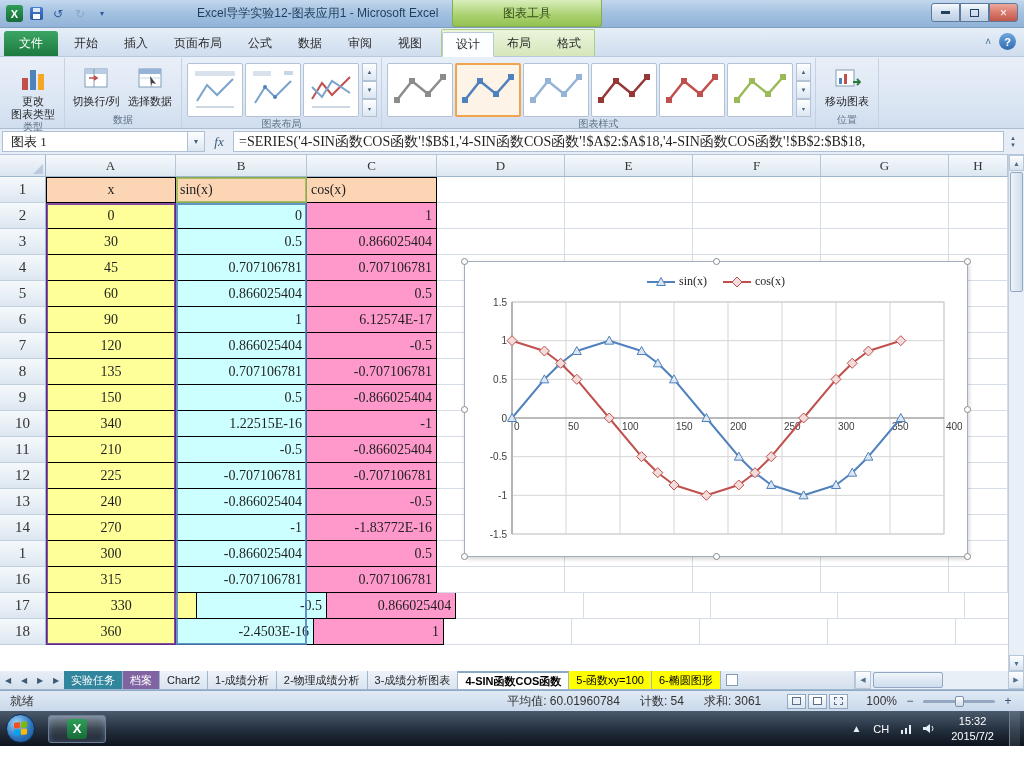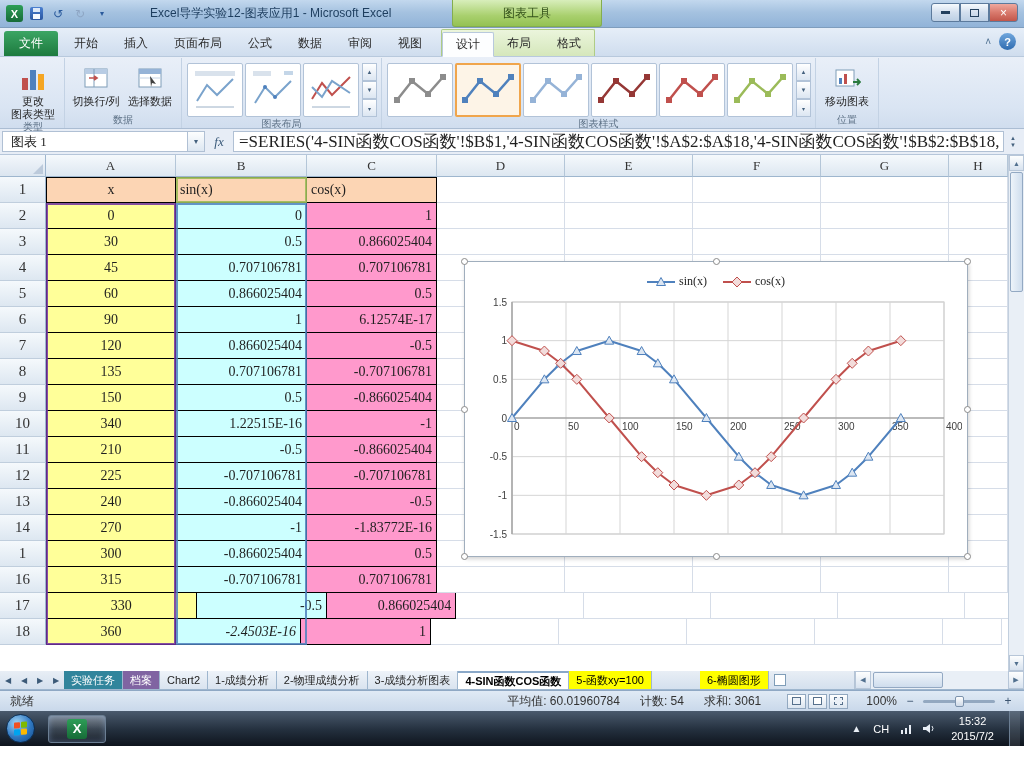--- a/index.html
+++ b/index.html
@@ -9,21 +9,21 @@
 
 
 .titlebar{position:relative;height:28px;background:linear-gradient(#c3d8ee,#a5c2e0 45%,#91b3d8);border-bottom:1px solid #7f9dbd;display:flex;align-items:center}
 .qat{display:flex;align-items:center;gap:4px;padding:0 6px}
 .xlicon{width:17px;height:17px;background:linear-gradient(#2d9e57,#176b38);border-radius:3px;color:#fff;font-weight:bold;font-size:11px;display:flex;align-items:center;justify-content:center}
 .qbtn{width:18px;height:18px;display:flex;align-items:center;justify-content:center;font-size:12px;color:#2a5a9c;border-radius:2px}
 .qbtn.dim{color:#8ea6c4}
 .savedisk{width:13px;height:13px;background:linear-gradient(#4a7fd0,#2a56a0);border-radius:2px;position:relative}
 .savedisk:before{content:"";position:absolute;left:3px;top:1px;width:7px;height:4px;background:#dce8f8}
 .savedisk:after{content:"";position:absolute;left:3px;bottom:1px;width:7px;height:5px;background:#f4f8ff}
-.apptitle{font-size:12px;color:#1d3d5e;margin-left:33px;white-space:nowrap}
+.apptitle{font-size:12px;color:#1d3d5e;margin-left:80px;white-space:nowrap}
 .ctxhdr{position:absolute;left:452px;top:0;width:150px;height:27px;background:linear-gradient(#d8eebb,#a9d06e 60%,#94c254);border:1px solid #84ad4e;border-top:none;border-radius:0 0 3px 3px;display:flex;align-items:center;justify-content:center;font-size:12px;color:#33511a}
 .winbtns{position:absolute;right:6px;top:3px;display:flex}
 .wbtn{width:29px;height:19px;border:1px solid #5c7a9c;background:linear-gradient(#f6fafd,#d3dfee 50%,#bccfe4);display:flex;align-items:center;justify-content:center;color:#23405e}
 .wbtn:first-child{border-radius:3px 0 0 3px}
 .wbtn.close{border-radius:0 3px 3px 0;background:linear-gradient(#efa89e,#d97a6d 50%,#c2564a);color:#fff;font-size:12px}
 .minbar{width:9px;height:3px;background:#23405e}
 .restorebox{width:9px;height:8px;border:1.5px solid #23405e;position:relative;background:transparent}
 
 
 .tabrow{height:29px;background:linear-gradient(#e6eef8,#cfddee);border-bottom:1px solid #b8c9dd;display:flex;align-items:flex-end;position:relative;padding-left:4px}
@@ -46,21 +46,21 @@
 .style-thumb{width:66px;height:54px;background:#fff;border:1px solid #b2c3d8;border-radius:2px;margin:4px 1px 0 1px;display:flex;align-items:center;justify-content:center}
 .style-thumb.selected{border:2px solid #f0a54c;background:#fdf4e7}
 .gal-scroll{width:15px;display:flex;flex-direction:column;margin:4px 0 0 2px;height:54px}
 .gal-btn{flex:1;border:1px solid #b2c3d8;background:linear-gradient(#ffffff,#dce6f2);font-size:6px;display:flex;align-items:center;justify-content:center;color:#44617e}
 
 
 .fbar{height:26px;background:#e7edf6;border-bottom:1px solid #b6c6da;display:flex;align-items:stretch;padding:2px 2px}
 .namebox{width:186px;background:#fff;border:1px solid #b0c0d4;display:flex;align-items:center;padding-left:8px;font-family:"Liberation Serif",serif;font-size:13px}
 .nbdrop{width:17px;background:linear-gradient(#fdfefe,#dde7f2);border:1px solid #b0c0d4;border-left:none;display:flex;align-items:center;justify-content:center;font-size:8px;color:#44617e}
 .fxbtn{width:28px;display:flex;align-items:center;justify-content:center;font-family:"Liberation Serif",serif;font-style:italic;font-size:13px;color:#3a5a7a}
-.formulabox{flex:1;background:#fff;border:1px solid #b0c0d4;display:flex;align-items:center;padding-left:5px;font-family:"Liberation Serif",serif;font-size:17px;white-space:nowrap;overflow:hidden}
+.formulabox{flex:1;background:#fff;border:1px solid #b0c0d4;display:flex;align-items:center;padding-left:5px;font-family:"Liberation Serif",serif;font-size:14px;white-space:nowrap;overflow:hidden}
 .fbar-right{width:18px;display:flex;flex-direction:column;align-items:center;justify-content:center;font-size:6px;color:#44617e;gap:1px}
 
 
 .gridwrap{position:relative;height:516px;background:#fff;overflow:hidden}
 .grow{display:flex;height:26px}
 .grow.ghead{height:22px}
 .corner{width:46px;background:linear-gradient(#f3f7fb,#dbe5f0);border-right:1px solid #9eb6ce;border-bottom:1px solid #9eb6ce;position:relative}
 .ctri{position:absolute;right:2px;bottom:2px;width:0;height:0;border-left:10px solid transparent;border-bottom:10px solid #bccadb}
 .chead{background:linear-gradient(#f5f9fc,#dde7f1);border-right:1px solid #b4c6d8;border-bottom:1px solid #9eb6ce;display:flex;align-items:center;justify-content:center;font-family:"Liberation Serif",serif;font-size:13px;color:#333}
 .rhead{width:46px;background:linear-gradient(#f5f9fc,#dde7f1);border-right:1px solid #9eb6ce;border-bottom:1px solid #c0cedd;display:flex;align-items:center;justify-content:center;font-family:"Liberation Serif",serif;font-size:15px;color:#333}
@@ -544,21 +544,21 @@
           <div class="cell c2" style="width: 130px;">0.866025404</div>
           <div class="cell" style="width: 128px;"></div>
           <div class="cell" style="width: 128px;"></div>
           <div class="cell" style="width: 128px;"></div>
           <div class="cell" style="width: 128px;"></div>
           <div class="cell" style="width: 59px;"></div>
         </div>
         <div class="grow">
           <div class="rhead">18</div>
           <div class="cell c0 bl" style="width: 130px;">360</div>
-          <div class="cell c1" style="width: 125px; font-style: italic;">-2.4503E-16</div>
+          <div class="cell c1" style="width: 138px;">-2.4503E-16</div>
           <div class="cell c2" style="width: 130px;">1</div>
           <div class="cell" style="width: 128px;"></div>
           <div class="cell" style="width: 128px;"></div>
           <div class="cell" style="width: 128px;"></div>
           <div class="cell" style="width: 128px;"></div>
           <div class="cell" style="width: 59px;"></div>
         </div>
       </div>
 
     <div class="rng nm"></div>
@@ -682,21 +682,21 @@
     <div class="tnav">▶</div>
     <div style="display:flex">
         <div class="stab" style="background: rgb(49, 133, 156); color: rgb(255, 255, 255);">实验任务</div>
         <div class="stab" style="background: rgb(128, 100, 162); color: rgb(255, 255, 255);">档案</div>
         <div class="stab">Chart2</div>
         <div class="stab">1-成绩分析</div>
         <div class="stab">2-物理成绩分析</div>
         <div class="stab">3-成绩分析图表</div>
         <div class="stab active">4-SIN函数COS函数</div>
         <div class="stab" style="background: rgb(255, 255, 0); color: rgb(0, 0, 0);">5-函数xy=100</div>
-        <div class="stab" style="background: rgb(255, 255, 0); color: rgb(0, 0, 0); margin-left: 48px;">6-椭圆图形</div>
+        <div class="stab" style="background: rgb(255, 255, 0); color: rgb(0, 0, 0);">6-椭圆图形</div>
       </div>
     <div class="insws">
         <span class="inswsbox"></span>
       </div>
     <div class="hscroll">
       <div class="hs-btn">◀</div>
       <div class="hs-track">
           <div class="hs-thumb"></div>
         </div>
       <div class="hs-btn">▶</div>

